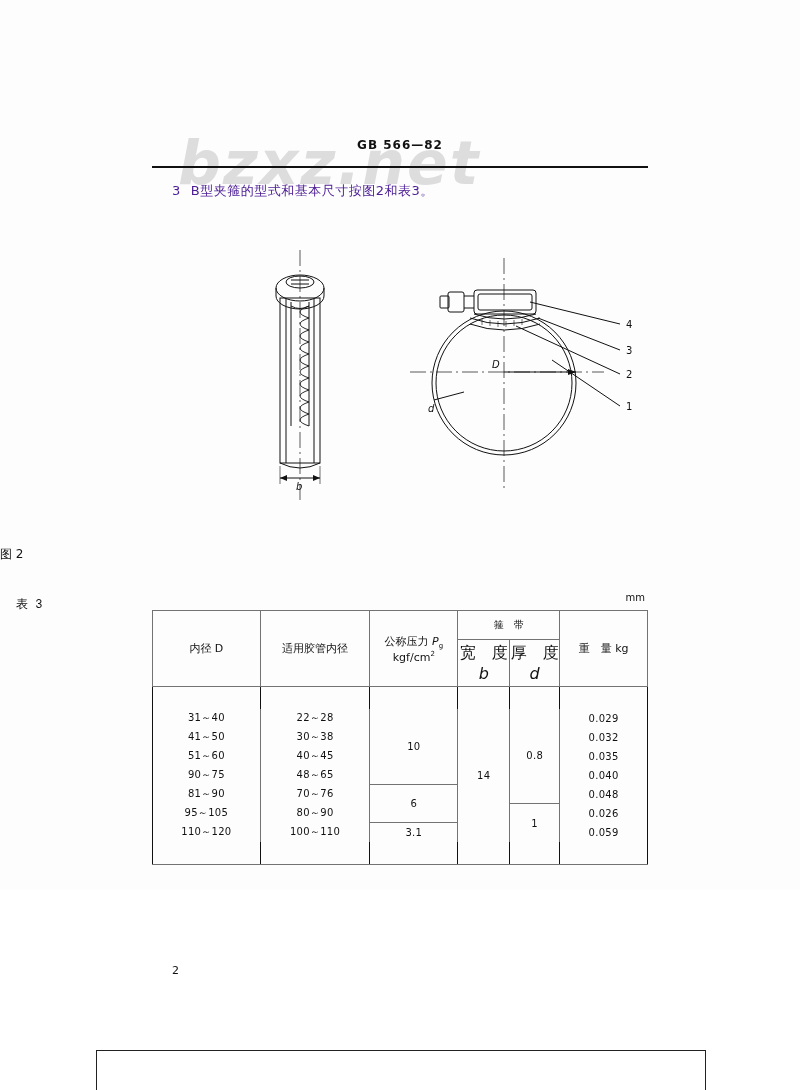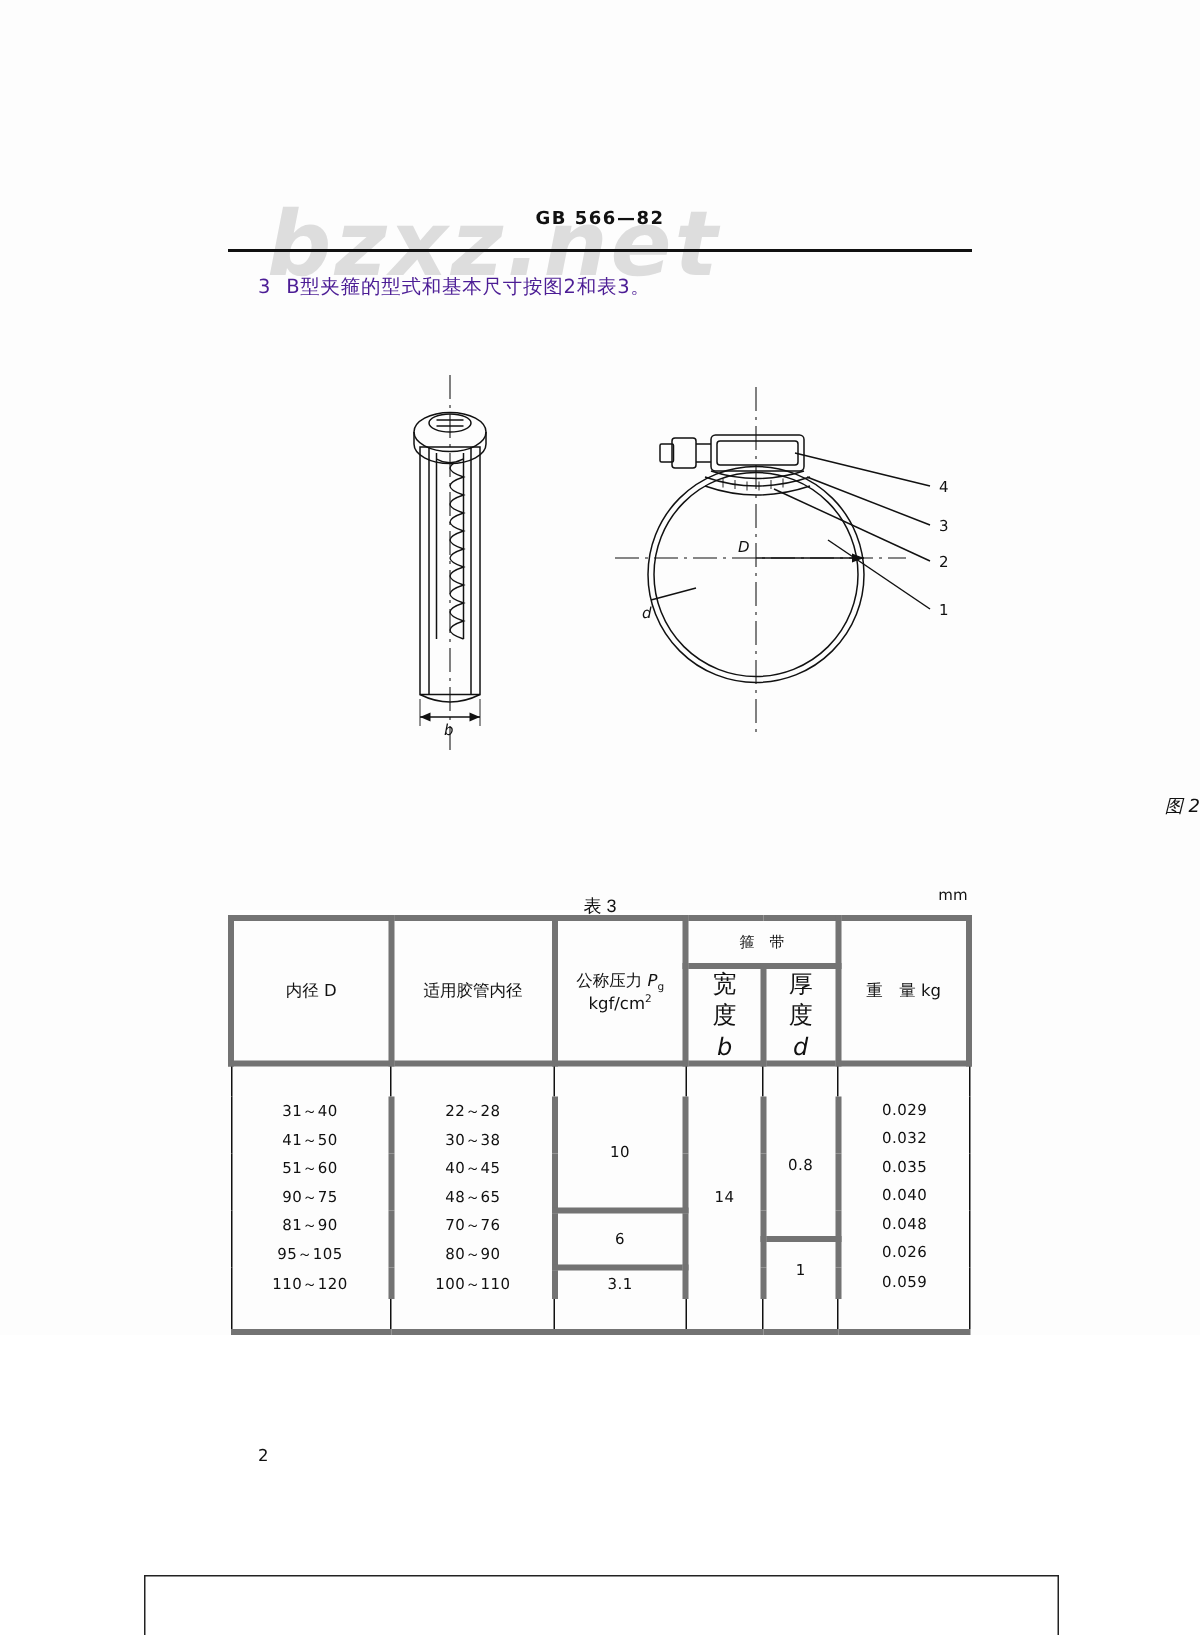--- a/index.html
+++ b/index.html
@@ -75,46 +75,45 @@
   .figure-area {
     position: absolute;
     left: 152px;
     top: 240px;
     width: 496px;
     height: 280px;
   }
   .fig-caption {
     position: absolute;
     left: 0; right: 0;
-    top: 529px;
-    text-align: right;
+    top: 546px;
+    text-align: left;
     font-size: 12px;
     font-family: "DejaVu Sans", sans-serif;
     color: #111;
-    font-style: italic;
   }
   .fig-legend {
     position: absolute;
     left: 0; right: 0;
     top: 568px;
     text-align: center;
     font-size: 10.5px;
     font-family: "DejaVu Sans", sans-serif;
     color: #111;
     letter-spacing: 0.3px;
   }
 
   
   .table-caption {
     position: absolute;
-    left: 0; right: 0;
+    left: 16px; right: 0;
     top: 596px;
-    text-align: center;
+    text-align: left;
     font-size: 12px;
-    font-family: Liberation Sans, sans-serif;
+    font-family: Liberation Mono, monospace;
     color: #111;
   }
   .unit-label {
     position: absolute;
     right: 155px;
     top: 592px;
     font-size: 10px;
     font-family: "DejaVu Sans", sans-serif;
     color: #111;
   }
@@ -127,21 +126,21 @@
     height: 250px;
   }
   table.spec {
     border-collapse: collapse;
     width: 496px;
     font-family: "DejaVu Sans", sans-serif;
     font-size: 10px;
     color: #111;
   }
   table.spec th, table.spec td {
-    border: 4px solid #737373;
+    border: 1px solid #737373;
     text-align: center;
     vertical-align: middle;
     padding: 0;
     font-weight: normal;
   }
   table.spec thead th { height: 74px; }
   table.spec .hdr-main { font-size: 11px; }
   table.spec .sub { font-size: 16px; }
   table.spec tbody td { height: 19px; font-size: 10px; letter-spacing: 0.3px; }
   .it { font-style: italic; }

